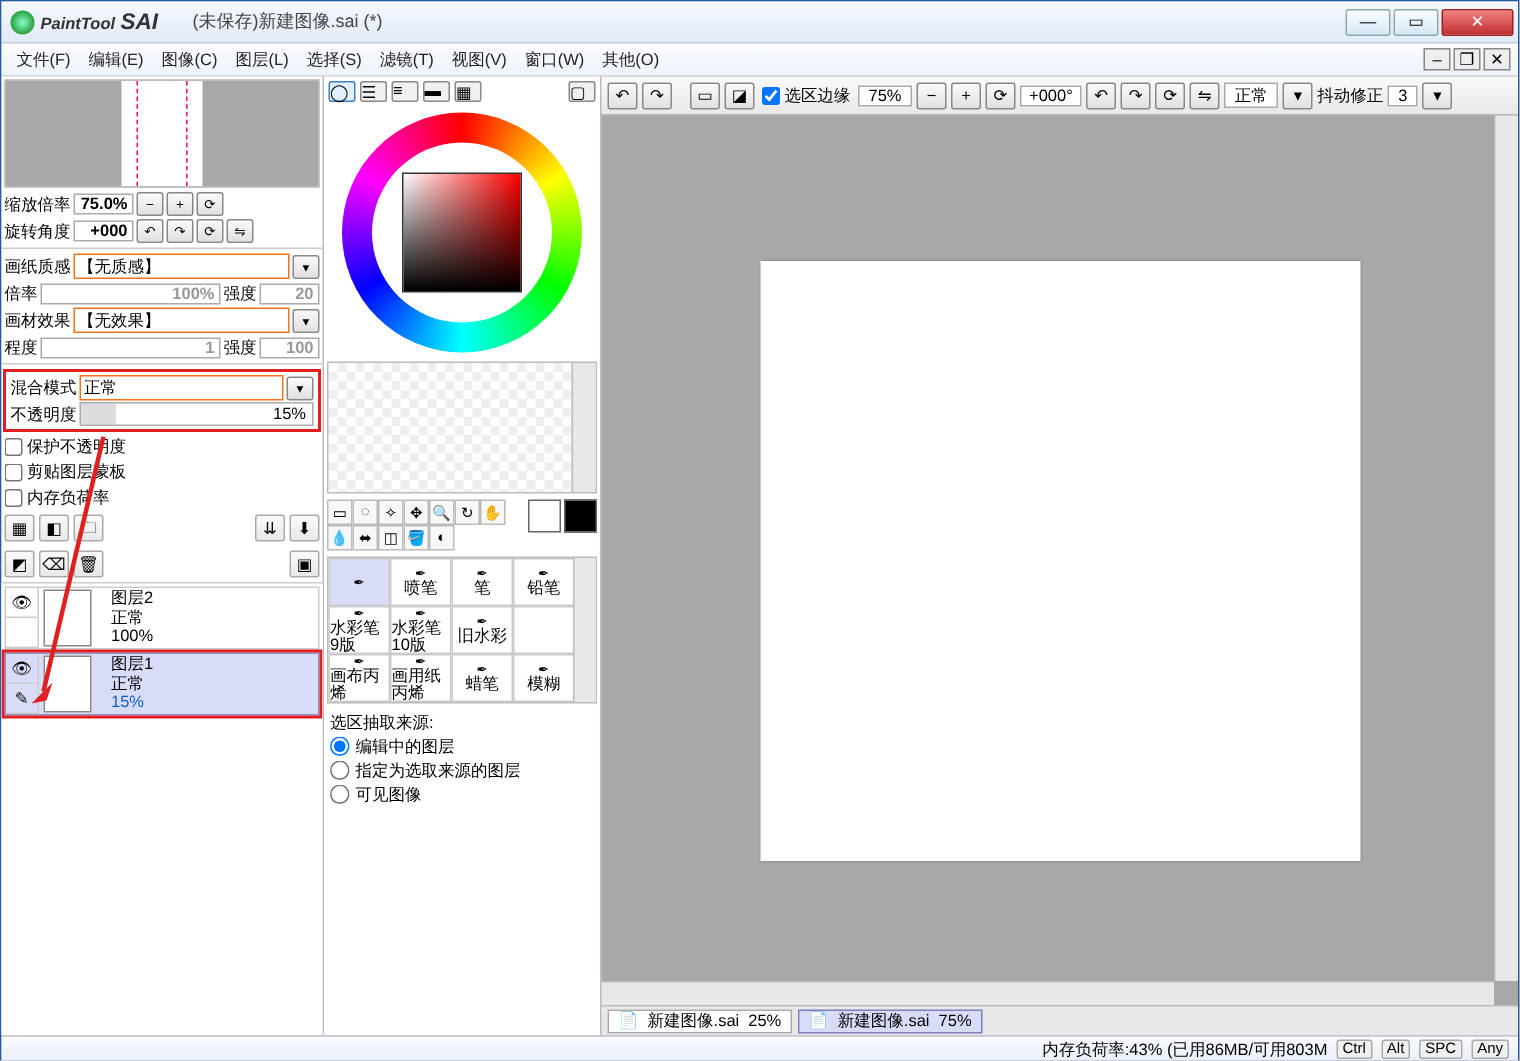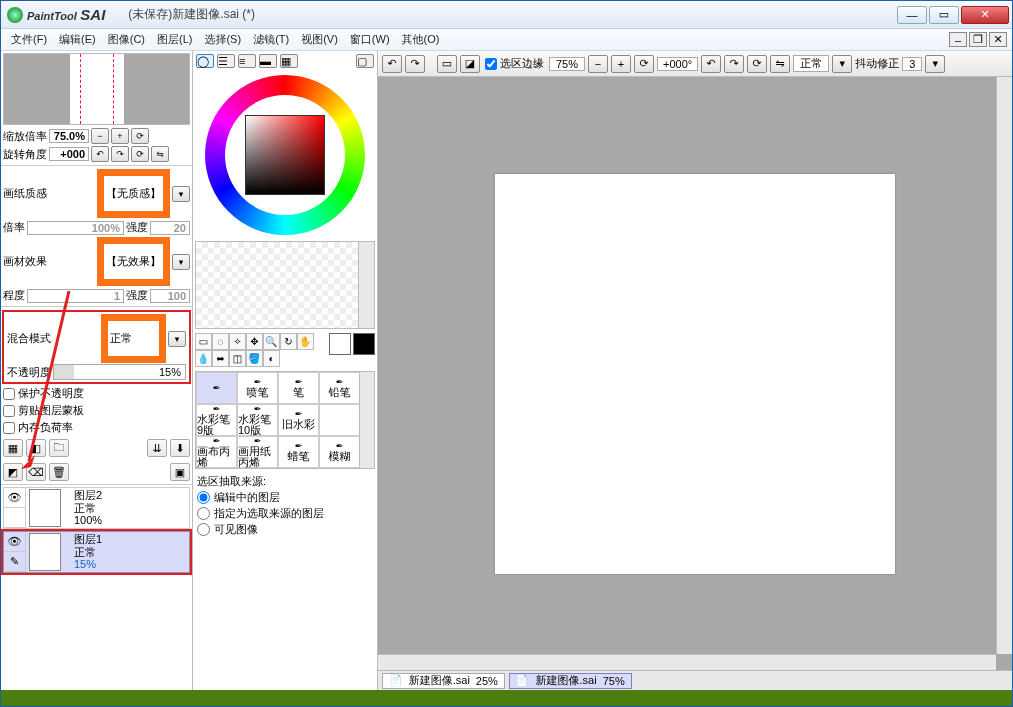--- a/index.html
+++ b/index.html
@@ -1,41 +1,41 @@
 <!DOCTYPE html>
 <html><head>
 <meta charset="utf-8">
 <style>
 * { box-sizing: border-box; font-family: "Microsoft YaHei", "SimSun", sans-serif; font-size: 11px; margin: 0; padding: 0; }
 body { background: #eee; overflow: hidden; width: 1013px; height: 707px; }
-.window { width: 1013px; height: 707px; background: #4d7c0f; border: 1px solid #1a5fa0; position: relative; }
+.window { width: 1013px; height: 707px; background: #f9a8d4; border: 1px solid #1a5fa0; position: relative; }
 .titlebar { height: 28px; background: linear-gradient(#f6f9fe,#e0eaf7); display: flex; align-items: center; padding: 0 2px; border-bottom: 1px solid #c0d0e0; }
 .titlebar .app-icon { width: 16px; height: 16px; background: radial-gradient(circle,#8fc 0,#070 100%); border-radius: 50%; margin: 0 4px; }
 .titlebar .app-title { font-style: italic; font-weight: bold; font-size: 13px; color: #333; }
 .titlebar .doc-title { color: #444; margin-left: 23px; font-size: 12px; }
 .titlebar .wb { margin-left: auto; display: flex; }
 .titlebar .wb button { width: 30px; height: 18px; margin: 0 1px; border: 1px solid #8aa; background: linear-gradient(#fafdff,#d5e7f7); border-radius: 2px; }
 .titlebar .wb .close { width: 48px; background: linear-gradient(#f08080,#c03030); border-color: #a02020; color: #fff; }
 .menubar { height: 22px; background: linear-gradient(#fafcff,#eef4fb); display: flex; align-items: center; padding: 0 4px; border-bottom: 1px solid #d0d8e0; }
 .menubar .mi { padding: 2px 6px; color: #222; }
 .menubar .mdi { margin-left: auto; display: flex; }
 .menubar .mdi button { width: 18px; height: 15px; margin: 0 1px; border: 1px solid #888; background: #eee; }
 .body { display: flex; height: calc(707px - 28px - 22px - 18px); }
-.panel-left { width: 192px; background: #fff; border-right: 1px solid #bbb; display: flex; flex-direction: column; }
+.panel-left { width: 215px; background: #fff; border-right: 1px solid #bbb; display: flex; flex-direction: column; }
 .panel-mid { width: 185px; background: #fff; border-right: 1px solid #bbb; display: flex; flex-direction: column; }
 .panel-right { flex: 1; background: #a8a8a8; display: flex; flex-direction: column; }
 .nav { height: 72px; border: 1px solid #bbb; margin: 2px; background: #a8a8a8; position: relative; display:flex; justify-content:center; }
 .nav .page { width: 54px; height: 70px; background: #fff; position:relative; }
 .nav .page::before, .nav .page::after { content:""; position:absolute; top:0;bottom:0; border-left:1px dashed #f07; }
 .nav .page::before { left: 10px; } .nav .page::after { right: 10px; }
 .row { display: flex; align-items: center; margin: 1px 2px; gap: 2px; }
 .lbl { color: #000; white-space: nowrap; }
 .val { border: 1px solid #aaa; background: #fff; padding: 0 3px; min-width: 40px; text-align: right; font-weight: bold; }
 .btn-sm { width: 18px; height: 16px; border: 1px solid #888; background: linear-gradient(#fafafa,#e0e0e0); border-radius: 2px; display:inline-flex; align-items:center; justify-content:center; font-size:9px; }
-.sel { border: 7px solid #f97316; background: #fff; padding: 10px 2px; min-width: 60px; margin-left: 48px; }
+.sel { border: 1px solid #f97316; background: #fff; padding: 0 2px; min-width: 60px; }
 .dim { color: #999; }
 .hr { border-top: 1px solid #ccc; margin: 2px 0; }
 .opacity-box { border: 2px solid #e02020; margin: 1px; padding: 1px; }
 .opacity-slider { display: flex; align-items: center; height: 16px; border: 1px solid #aaa; background: linear-gradient(to right,#ddd 0,#ddd 15%,#fff 15%,#fff 100%); flex: 1; justify-content: flex-end; padding-right: 4px; }
 .chk { display: flex; align-items: center; gap: 3px; margin: 1px 2px; }
 .chk input { width: 12px; height: 12px; }
 .layer-toolbar { display: flex; gap: 3px; margin: 3px 2px; flex-wrap: wrap; }
 .layer-toolbar .tb { width: 20px; height: 18px; border: 1px solid #aaa; background: linear-gradient(#fafafa,#e8e8e8); border-radius:2px; display:flex; align-items:center; justify-content:center; }
 .layers { flex: 1; overflow: auto; background: #fff; border-top:1px solid #ccc; position:relative; }
 .layer-item { display: flex; align-items: center; border: 1px solid #ccc; margin: 2px; height: 42px; }
@@ -337,13 +337,20 @@
         <div class="vsb"></div>
         <div class="hsb"></div>
       </div>
       <div class="doc-tabs">
         <div class="doc-tab">📄<span>新建图像.sai</span><span>25%</span></div>
         <div class="doc-tab act">📄<span>新建图像.sai</span><span>75%</span></div>
       </div>
     </div>
   </div>
 
+  <div class="statusbar">
+    <span>内存负荷率:43% (已用86MB/可用803M</span>
+    <span class="tag">Ctrl</span>
+    <span class="tag">Alt</span>
+    <span class="tag">SPC</span>
+    <span class="tag">Any</span>
+  </div>
 </div>
 
 </body></html>

